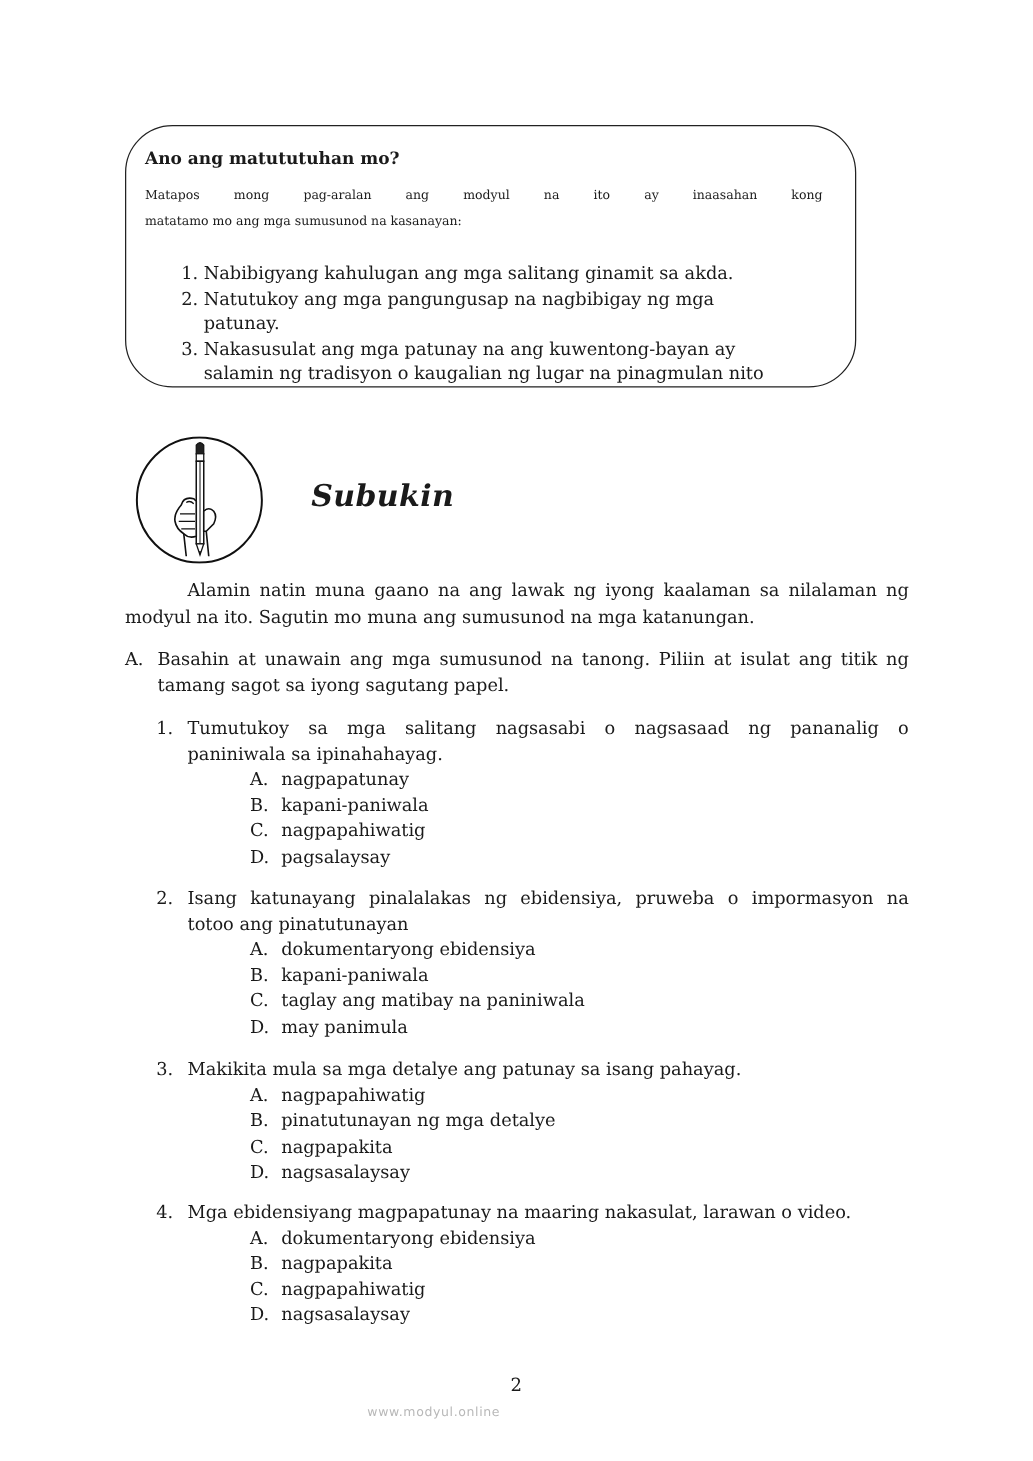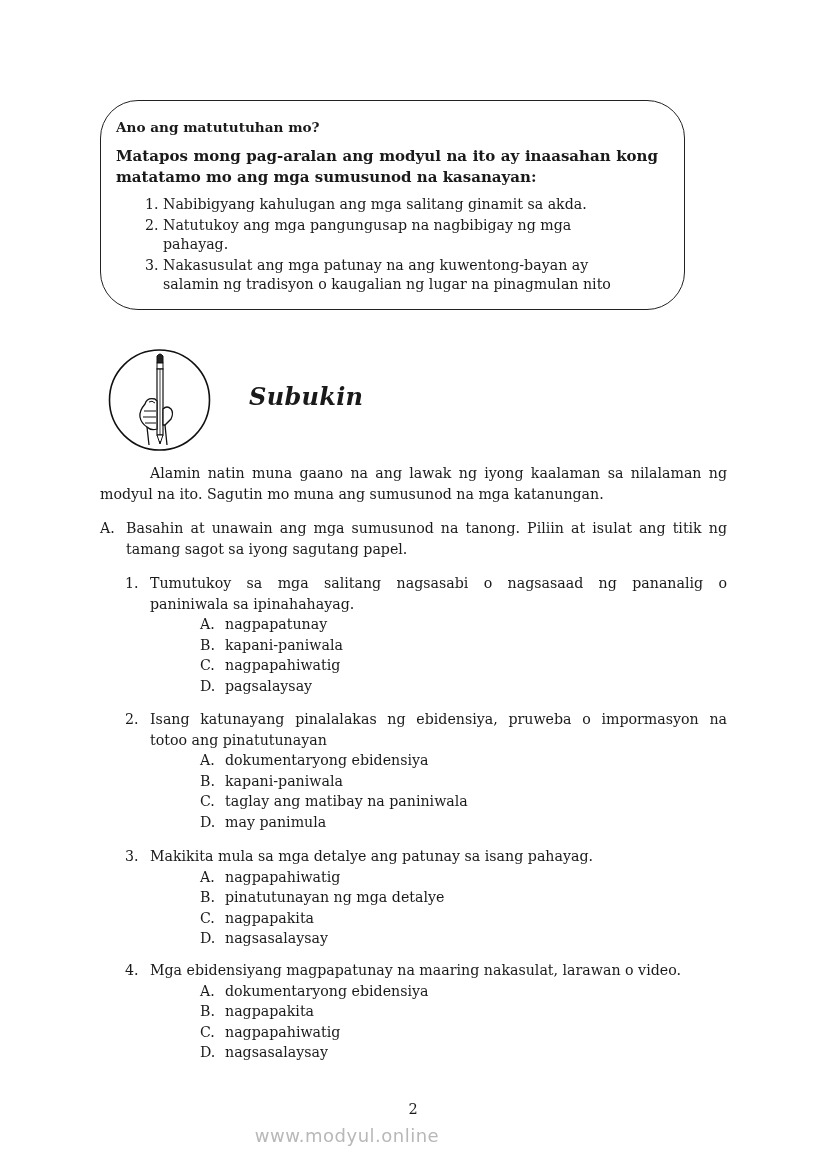--- a/index.html
+++ b/index.html
@@ -19,27 +19,26 @@
       border-radius: 38px;
       padding: 17px 22px 0 15px;
     }
     .obj-title {
       font-weight: bold;
       font-size: 13.6px;
       line-height: 18px;
       margin-bottom: 10px;
     }
     .obj-intro {
-      font-size: 15px;
+      font-size: 10px;
       line-height: 21px;
       text-align: justify;
       text-align-last: left;
       width: 542px;
-      margin-bottom: 7px;
-      font-weight: bold;
+      margin-bottom: 22px;
     }
     .obj-intro .line1 { display: block; text-align: justify; text-align-last: justify; }
     .obj-list {
       list-style: none;
       padding-left: 29px;
       font-size: 14.2px;
       line-height: 19px;
     }
     .obj-list li { position: relative; padding-left: 18px; margin-bottom: 2px; }
     .obj-list li .num { position: absolute; left: 0; top: 0; }
@@ -96,21 +95,21 @@
       position: absolute;
       left: 0; width: 826px; top: 1101px;
       text-align: center;
       font-size: 14.5px;
     }
     .watermark {
       position: absolute;
       left: 0; width: 694px; top: 1125px;
       text-align: center;
       font-family: "DejaVu Sans", "Liberation Sans", sans-serif;
-      font-size: 18px;
+      font-size: 10px;
       color: #b8b8b8;
       letter-spacing: 0.5px;
     }
   </style>
 </head>
 <body>
 
 <div class="objectives-box">
   <div class="obj-title">Ano ang matututuhan mo?</div>
   <div class="obj-intro">
@@ -118,21 +117,21 @@
     <span>matatamo mo ang mga sumusunod na kasanayan:</span>
   </div>
   <ul class="obj-list">
     <li>
       <span class="num">1.</span>
       <div>Nabibigyang kahulugan ang mga salitang ginamit sa akda.</div>
     </li>
     <li>
       <span class="num">2.</span>
       <div>Natutukoy ang mga pangungusap na nagbibigay ng mga</div>
-      <div>pahayag.</div>
+      <div>patunay.</div>
     </li>
     <li>
       <span class="num">3.</span>
       <div>Nakasusulat ang mga patunay na ang kuwentong-bayan ay</div>
       <div>salamin ng tradisyon o kaugalian ng lugar na pinagmulan nito</div>
     </li>
   </ul>
 </div>
 
 <div class="subukin-icon">

